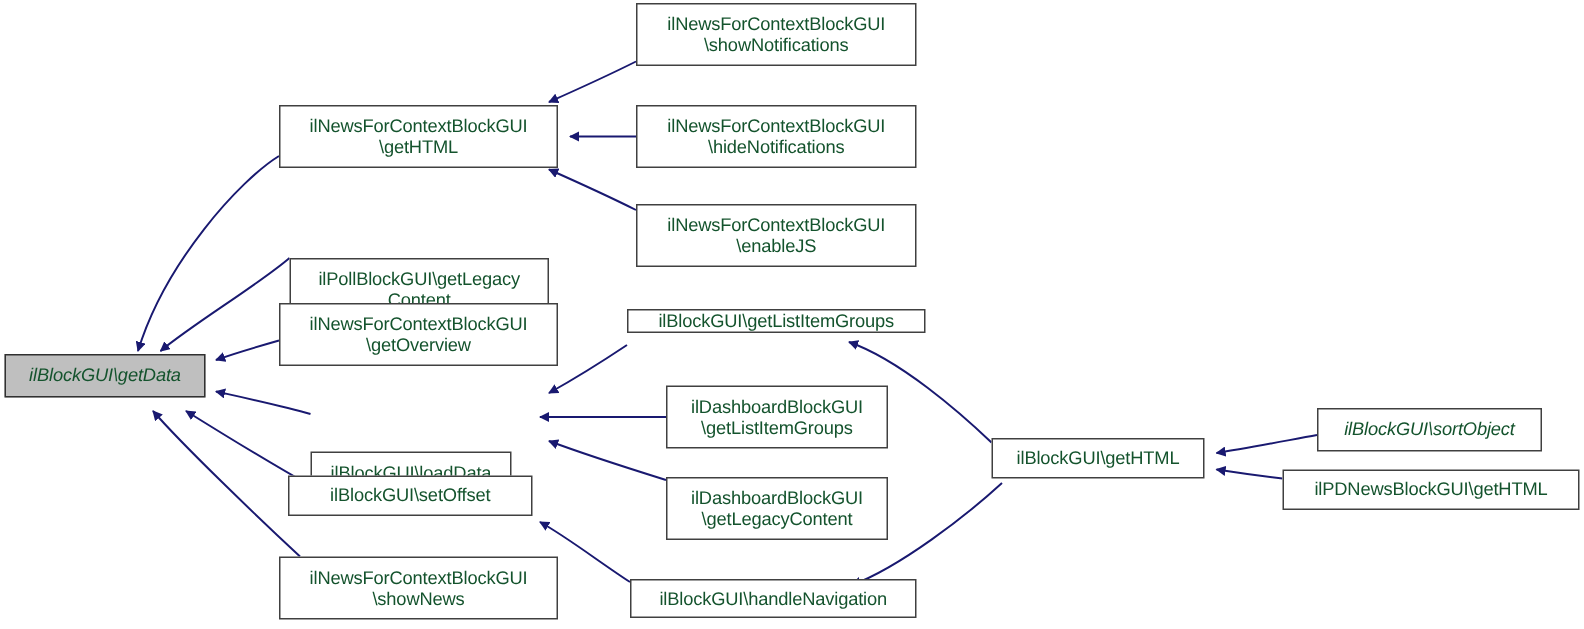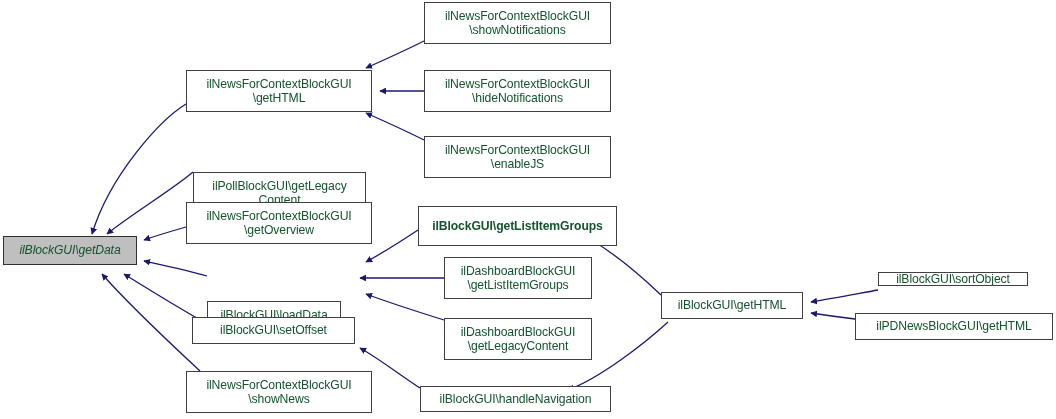--- a/index.html
+++ b/index.html
@@ -88,24 +88,24 @@
       <div class="node" style="left: 207px; top: 265px; width: 134px; height: 28px; margin-top: 36px;">ilBlockGUI\loadData</div>
       <div class="node" style="left: 192px; top: 317px; width: 163px; height: 27px;">ilBlockGUI\setOffset</div>
       <div class="node" style="left: 186px; top: 371px; width: 186px; height: 42px;">ilNewsForContextBlockGUI
 \showNews</div>
       <div class="node" style="left: 424px; top: 2px; width: 187px; height: 42px;">ilNewsForContextBlockGUI
 \showNotifications</div>
       <div class="node" style="left: 424px; top: 70px; width: 187px; height: 42px;">ilNewsForContextBlockGUI
 \hideNotifications</div>
       <div class="node" style="left: 424px; top: 136px; width: 187px; height: 42px;">ilNewsForContextBlockGUI
 \enableJS</div>
-      <div class="node" style="left: 418px; top: 206px; width: 199px; height: 40px; font-weight: bold;">ilBlockGUI\getListItemGroups</div>
+      <div class="node" style="left: 418px; top: 206px; width: 199px; height: 16px;">ilBlockGUI\getListItemGroups</div>
       <div class="node" style="left: 444px; top: 257px; width: 148px; height: 42px;">ilDashboardBlockGUI
 \getListItemGroups</div>
       <div class="node" style="left: 444px; top: 318px; width: 148px; height: 42px;">ilDashboardBlockGUI
 \getLegacyContent</div>
       <div class="node" style="left: 420px; top: 386px; width: 191px; height: 26px;">ilBlockGUI\handleNavigation</div>
       <div class="node" style="left: 661px; top: 292px; width: 142px; height: 27px;">ilBlockGUI\getHTML</div>
-      <div class="node" style="left: 878px; top: 272px; width: 150px; height: 14px;">ilBlockGUI\sortObject</div>
+      <div class="node" style="left: 878px; top: 272px; width: 150px; height: 29px; font-style: italic;">ilBlockGUI\sortObject</div>
       <div class="node" style="left: 855px; top: 313px; width: 198px; height: 27px;">ilPDNewsBlockGUI\getHTML</div>
     </div>
 
 </div>
 
 </body></html>

